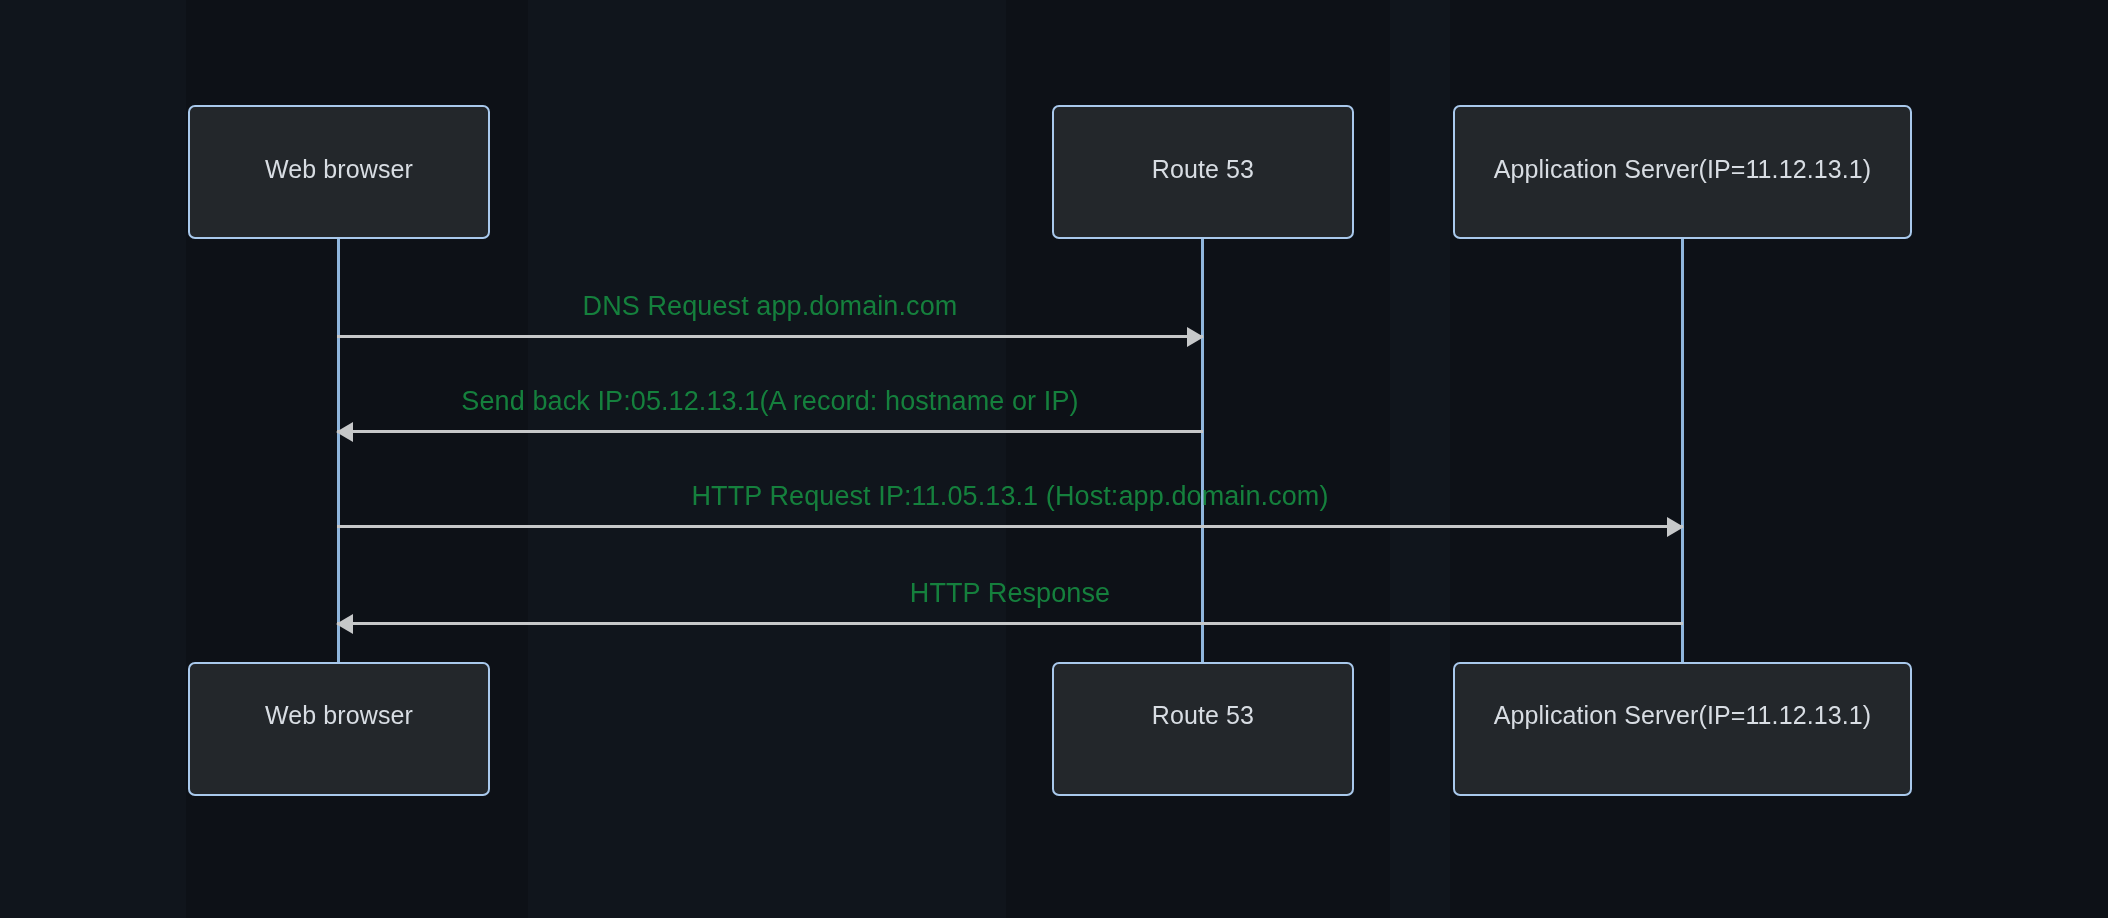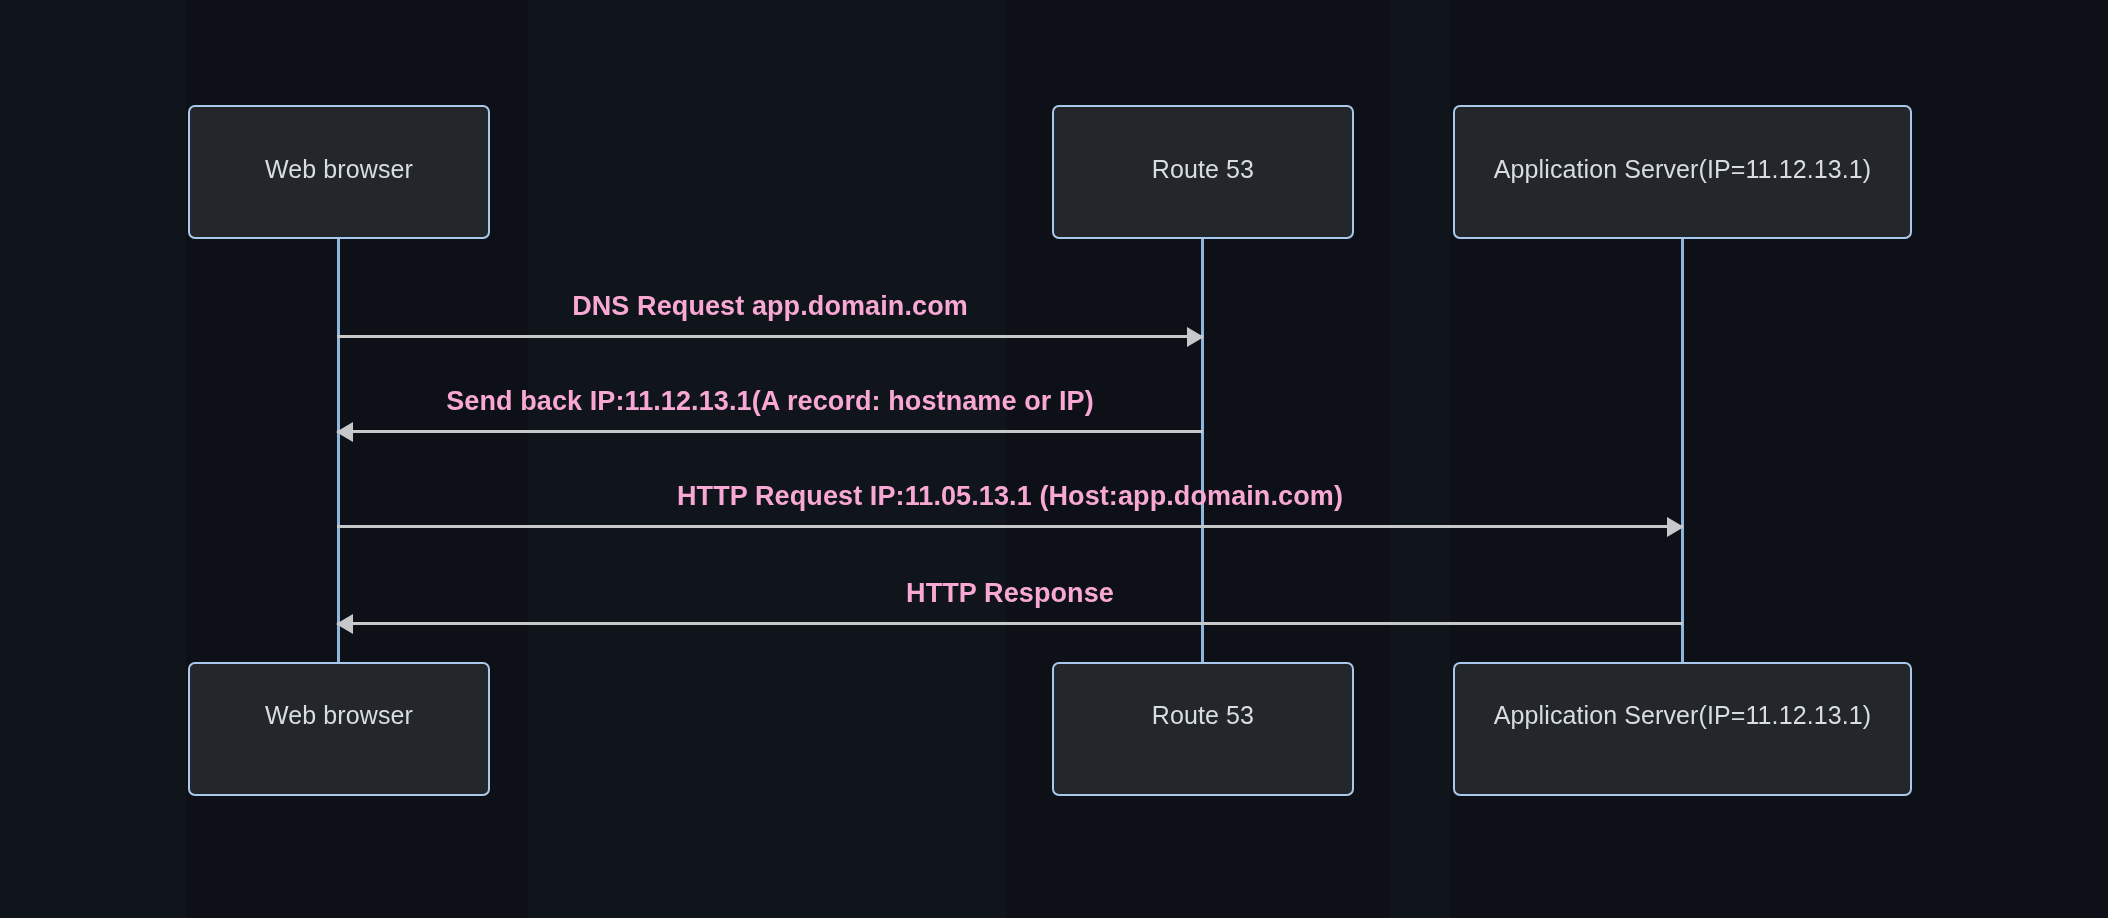--- a/index.html
+++ b/index.html
@@ -86,23 +86,23 @@
   }
   .message .head.left {
     left: -1px;
     border-right: 17px solid #c6c8c9;
   }
   .message .msg-label {
     position: absolute;
     bottom: 13px;
     width: 100%;
     text-align: center;
-    color: #f9a8d4;
+    color: #15803d;
     font-size: 27px;
-    font-weight: 700;
+    font-weight: 400;
     white-space: nowrap;
     letter-spacing: 0.1px;
   }
 </style>
 </head>
 <body>
 
 <div id="diagram-root">
 
   <div class="bg-band b1"></div>
@@ -127,21 +127,21 @@
 
   <div class="message" style="left:337px; top:335px; width:866px;">
     <div class="line" style="width:866px;"></div>
     <div class="head right"></div>
     <div class="msg-label">DNS Request app.domain.com</div>
   </div>
 
   <div class="message" style="left:337px; top:430px; width:866px;">
     <div class="line" style="width:866px;"></div>
     <div class="head left"></div>
-    <div class="msg-label">Send back IP:11.12.13.1(A record: hostname or IP)</div>
+    <div class="msg-label">Send back IP:05.12.13.1(A record: hostname or IP)</div>
   </div>
 
   <div class="message" style="left:337px; top:525px; width:1346px;">
     <div class="line" style="width:1346px;"></div>
     <div class="head right"></div>
     <div class="msg-label">HTTP Request IP:11.05.13.1 (Host:app.domain.com)</div>
   </div>
 
   <div class="message" style="left:337px; top:622px; width:1346px;">
     <div class="line" style="width:1346px;"></div>

